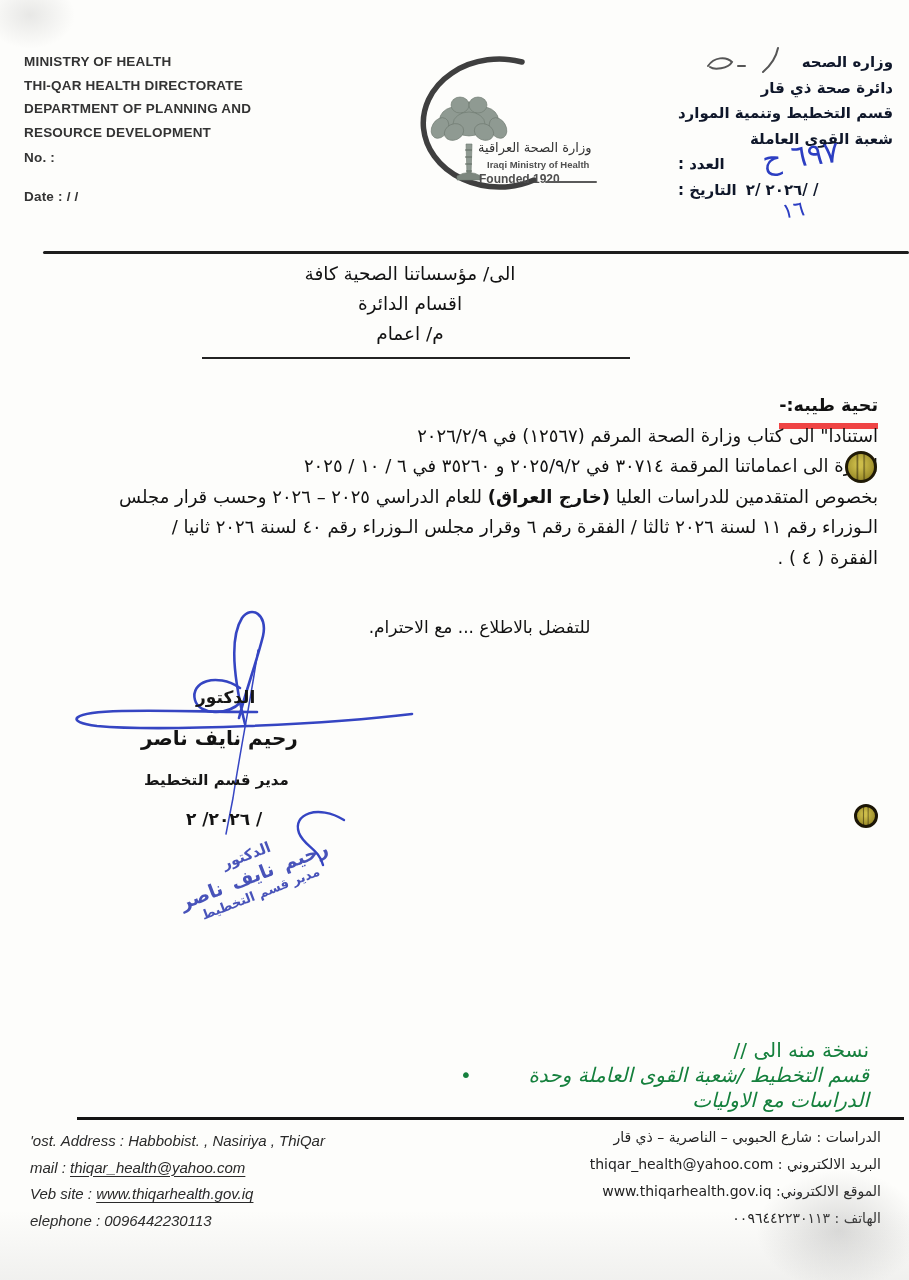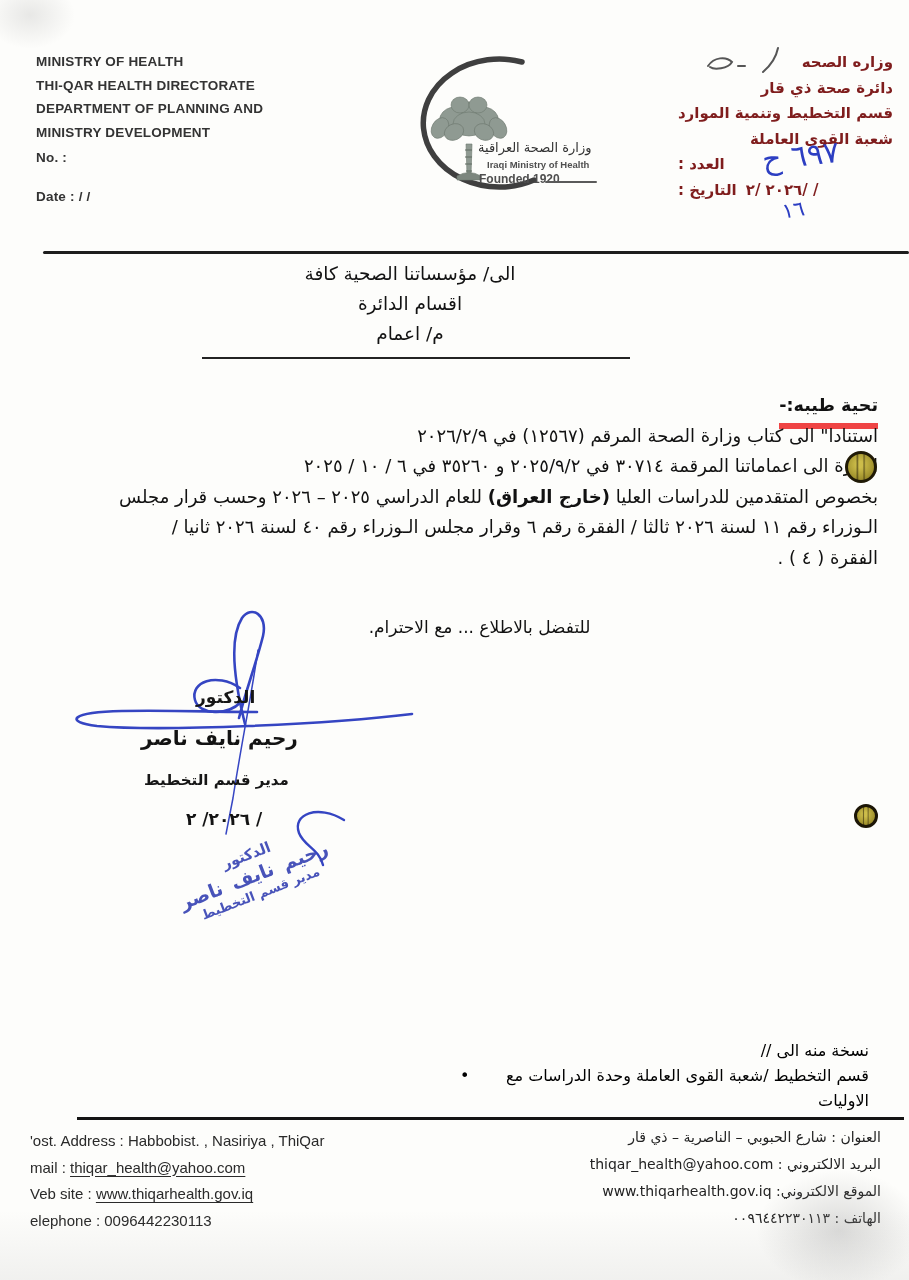--- a/index.html
+++ b/index.html
@@ -1,36 +1,36 @@
 <!DOCTYPE html>
 <html><head>
 <meta charset="utf-8">
 <style>
   html,body{margin:0;padding:0;background:#e9e9e9;}
   #doc{position:relative;width:909px;height:1280px;margin:0 auto;background:#fdfdfb;
        font-family:"DejaVu Sans",sans-serif;overflow:hidden;}
 
   
-  .en-hdr{position:absolute;left:36px;top:50px;color:#333;
+  .en-hdr{position:absolute;left:24px;top:50px;color:#333;
           font-family:"Liberation Sans",sans-serif;font-weight:bold;font-size:13.5px;
           letter-spacing:.2px;line-height:23.5px;white-space:nowrap;}
   .en-hdr .gap-no{margin-top:2px;}
   .en-hdr .gap-date{margin-top:15px;}
 
   .logo-box{position:absolute;left:372px;top:56px;width:230px;height:142px;}
   .logo-ar{position:absolute;left:478px;top:140px;font-weight:normal;font-size:13px;color:#333;
            direction:rtl;white-space:nowrap;}
   .logo-en{position:absolute;left:479px;top:159px;font-family:"Liberation Sans",sans-serif;
            font-size:9.5px;font-weight:bold;color:#4f4f4f;white-space:nowrap;padding-left:8px;}
   .logo-founded{position:absolute;left:479px;top:172px;font-family:"Liberation Sans",sans-serif;
            font-size:12px;font-weight:bold;color:#4f4f4f;white-space:nowrap;}
   .logo-swoosh{position:absolute;left:545px;top:181px;width:52px;height:2px;background:#5a5a5a;border-radius:2px;}
 
   .ar-hdr{position:absolute;right:16px;top:50px;direction:rtl;text-align:right;
-          font-weight:bold;font-size:15px;line-height:25.5px;color:#7f1d1d;white-space:nowrap;}
+          font-weight:bold;font-size:15px;line-height:25.5px;color:#0f172a;white-space:nowrap;}
   .ar-hdr .row{display:flex;justify-content:flex-end;align-items:center;gap:9px;}
   .printed-date{direction:ltr;unicode-bidi:isolate;}
   .hand-number{position:absolute;right:70px;top:138px;color:#2c3ec2;font-size:30px;
                transform:rotate(-6deg);direction:ltr;white-space:nowrap;}
   .hand-day{position:absolute;right:104px;top:198px;color:#2c3ec2;font-size:21px;transform:rotate(-10deg);}
   .hand-scribble{position:absolute;left:700px;top:42px;}
 
   
   .rule-top{position:absolute;left:43px;right:0;top:251px;height:2.5px;background:#1d1d1d;border-radius:2px;}
   .rule-mid{position:absolute;left:202px;top:357px;width:428px;height:2px;background:#232323;}
@@ -69,40 +69,40 @@
   .dot1{left:845px;top:451px;width:26px;height:26px;border:3px solid #201a06;z-index:5;}
   .dot2{left:854px;top:804px;width:18px;height:18px;border:3px solid #1c1606;}
   .blotch-br{position:absolute;right:-40px;bottom:-30px;width:220px;height:160px;
              background:radial-gradient(closest-side, rgba(140,140,140,.30), rgba(140,140,140,0) 75%);}
   .shade-bottom{position:absolute;left:0;right:0;bottom:0;height:70px;
              background:linear-gradient(rgba(130,130,130,0), rgba(130,130,130,.10));}
   .shade-tl{position:absolute;left:-30px;top:-30px;width:120px;height:90px;
              background:radial-gradient(closest-side, rgba(120,120,120,.16), rgba(120,120,120,0) 75%);}
 
   
-  .cc{position:absolute;right:40px;left:460px;top:1038px;font-size:16px;color:#000000;
+  .cc{position:absolute;right:40px;left:460px;top:1038px;font-size:20px;color:#15803d;
       direction:rtl;text-align:right;line-height:25px;}
   .cc-row{display:flex;direction:ltr;align-items:baseline;gap:10px;}
-  .cc-row .txt{flex:1;direction:rtl;text-align:right;}
+  .cc-row .txt{flex:1;direction:rtl;text-align:right;font-style:italic;}
   .ftr-en{position:absolute;left:30px;top:1128px;font-family:"Liberation Sans",sans-serif;
-          font-size:15px;color:#2a2a2a;line-height:26.5px;white-space:nowrap;}
+          font-size:15px;color:#2a2a2a;line-height:26.5px;white-space:nowrap;font-style:italic;}
   .ftr-en .u{text-decoration:underline;text-underline-offset:3px;}
   .ftr-ar{position:absolute;right:28px;top:1124px;direction:rtl;text-align:right;
           font-size:14px;color:#222;line-height:27px;white-space:nowrap;}
 </style>
 </head>
 <body>
 
 <div id="doc">
 
   <div class="en-hdr">
     <div>MINISTRY  OF  HEALTH</div>
     <div>THI-QAR HEALTH DIRECTORATE</div>
     <div>DEPARTMENT OF PLANNING AND</div>
-    <div>MINISTRY DEVELOPMENT</div>
+    <div>RESOURCE DEVELOPMENT</div>
     <div class="gap-no">No. :</div>
     <div class="gap-date">Date :   /   /</div>
   </div>
 
   <div class="logo-box">
     <svg width="230" height="142" viewBox="0 0 230 142">
       <path d="M 150 6 A 76 64 0 1 0 162 124" stroke="#3f3f3f" stroke-width="5.5" fill="none" stroke-linecap="round"></path>
       <g fill="#8f9a92" stroke="#6d786f" stroke-width="0.6" transform="translate(0,6)">
         <ellipse cx="97" cy="50" rx="13" ry="10"></ellipse>
         <ellipse cx="79" cy="55" rx="12" ry="9" transform="rotate(-30 79 55)"></ellipse>
@@ -205,21 +205,21 @@
   <div class="rule-bot"></div>
 
   <div class="ftr-en">
     <div>'ost. Address : Habbobist. , Nasiriya , ThiQar</div>
     <div><span>mail : </span><span class="u">thiqar_health@yahoo.com</span></div>
     <div><span>Veb site : </span><span class="u">www.thiqarhealth.gov.iq</span></div>
     <div>elephone : 0096442230113</div>
   </div>
 
   <div class="ftr-ar">
-    <div>العنوان : شارع الحبوبي – الناصرية – ذي قار</div>
+    <div>الدراسات : شارع الحبوبي – الناصرية – ذي قار</div>
     <div>البريد الالكتروني : thiqar_health@yahoo.com</div>
     <div>الموقع الالكتروني: www.thiqarhealth.gov.iq</div>
     <div>الهاتف : ٠٠٩٦٤٤٢٢٣٠١١٣</div>
   </div>
 
   <div class="blotch-br"></div>
   <div class="shade-bottom"></div>
   <div class="shade-tl"></div>
 </div>
 

